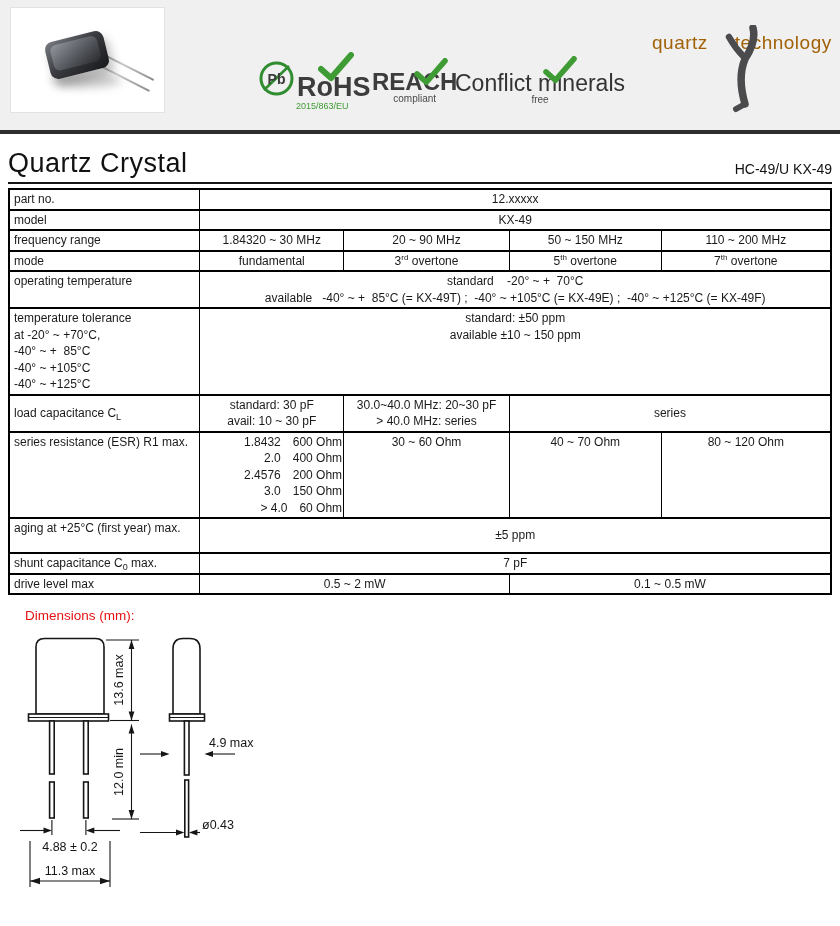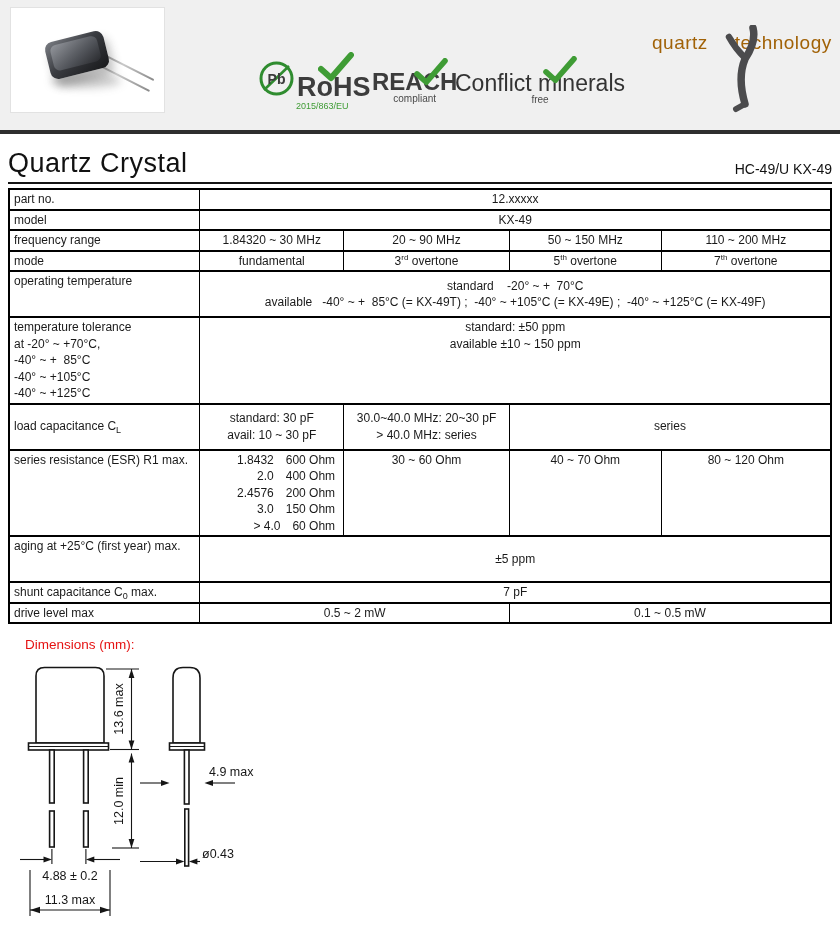--- a/index.html
+++ b/index.html
@@ -65,25 +65,25 @@
   }
   .page-title { font-size:27px; letter-spacing:.5px; color:#111; }
   .package-code { font-size:14px; color:#111; padding-bottom:2px; }
 
   
   table.spec { border-collapse:collapse; margin:4px 8px 0 8px; width:824px;
     font-size:12px; line-height:16.5px; table-layout:fixed; }
   table.spec { border:2px solid #000; }
   .spec td { border-left:1px solid #000; border-right:1px solid #000;
     border-top:2px solid #000; border-bottom:2px solid #000;
-    padding:1px 8px; vertical-align:middle;margin-left:47px; }
+    padding:1px 1px; vertical-align:middle;margin-left:47px; }
   .spec td.lbl { text-align:left; padding-left:4px; }
   .spec td.val { text-align:center; }
   .spec td.vt { vertical-align:top; }
-  .h1r { height:19px; } .h2r { height:46px; } .htt { height:84px; } .hesr { height:81px; }
+  .h1r { height:19px; } .h2r { height:35px; } .htt { height:84px; } .hesr { height:81px; }
   .pre { white-space:pre; }
   .sup { font-size:8px; vertical-align:super; line-height:0; }
   .sub { font-size:9px; vertical-align:sub; line-height:0; }
   .esr-pairs { padding:0 12px 0 6px; }
   .esr-pairs .pair { display:flex; justify-content:flex-end;gap:12px; }
 
   
   .dims { position:relative; margin-top:7px; height:300px; }
   .dims svg { display:block; }
   .dim-heading { fill:#e51212; font-size:13.5px; }

